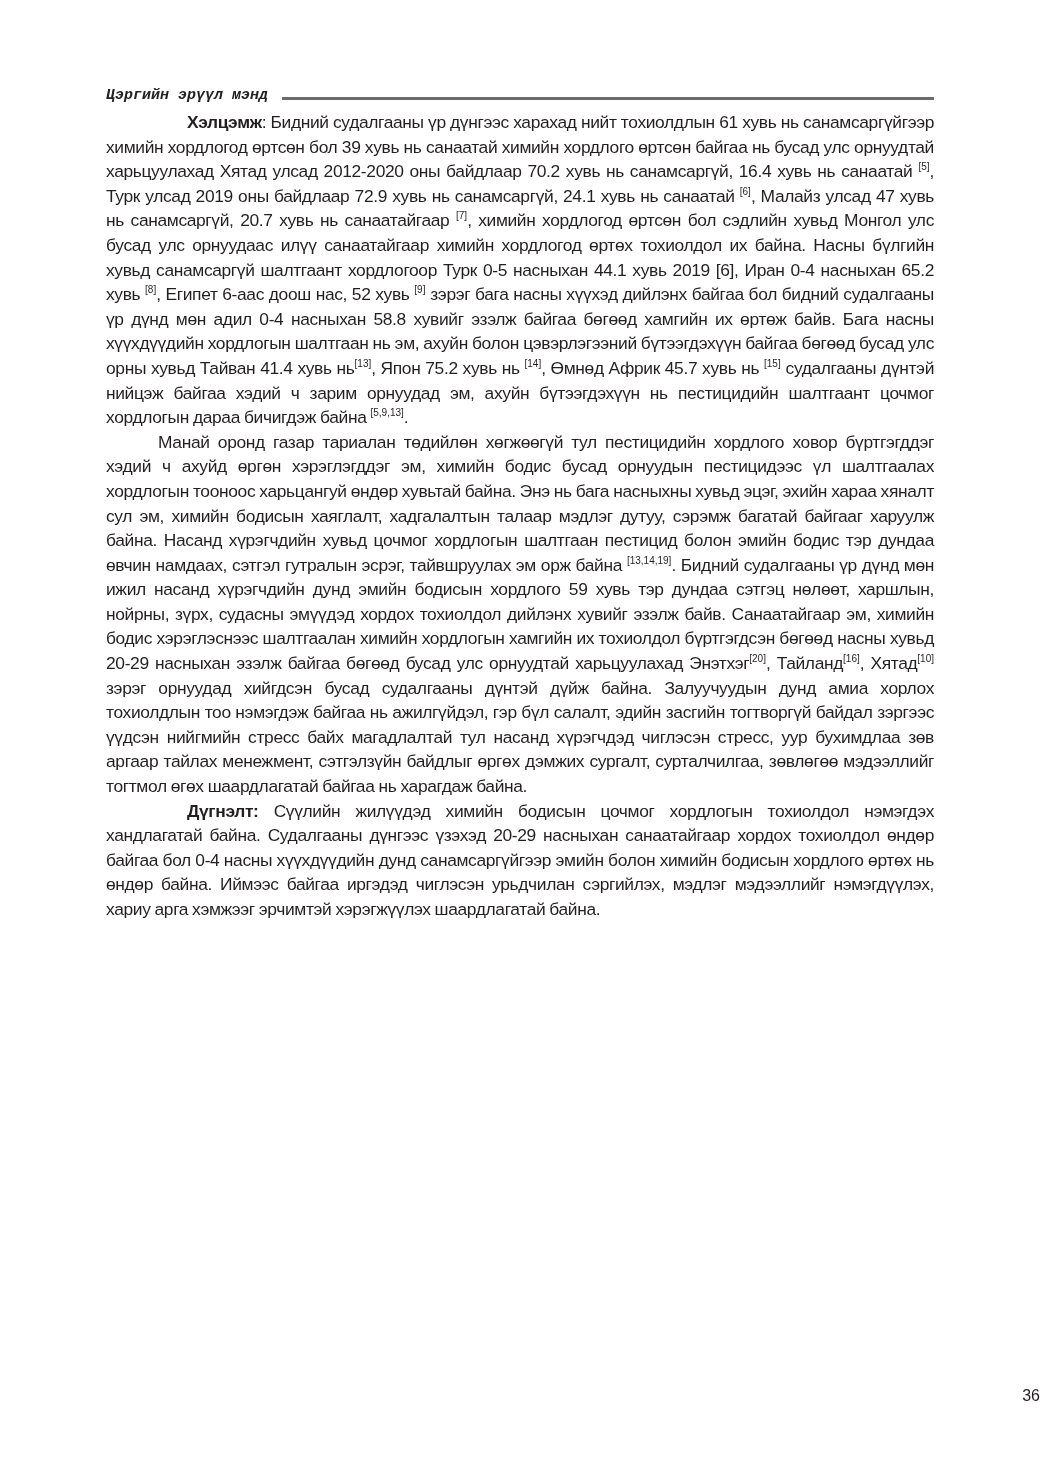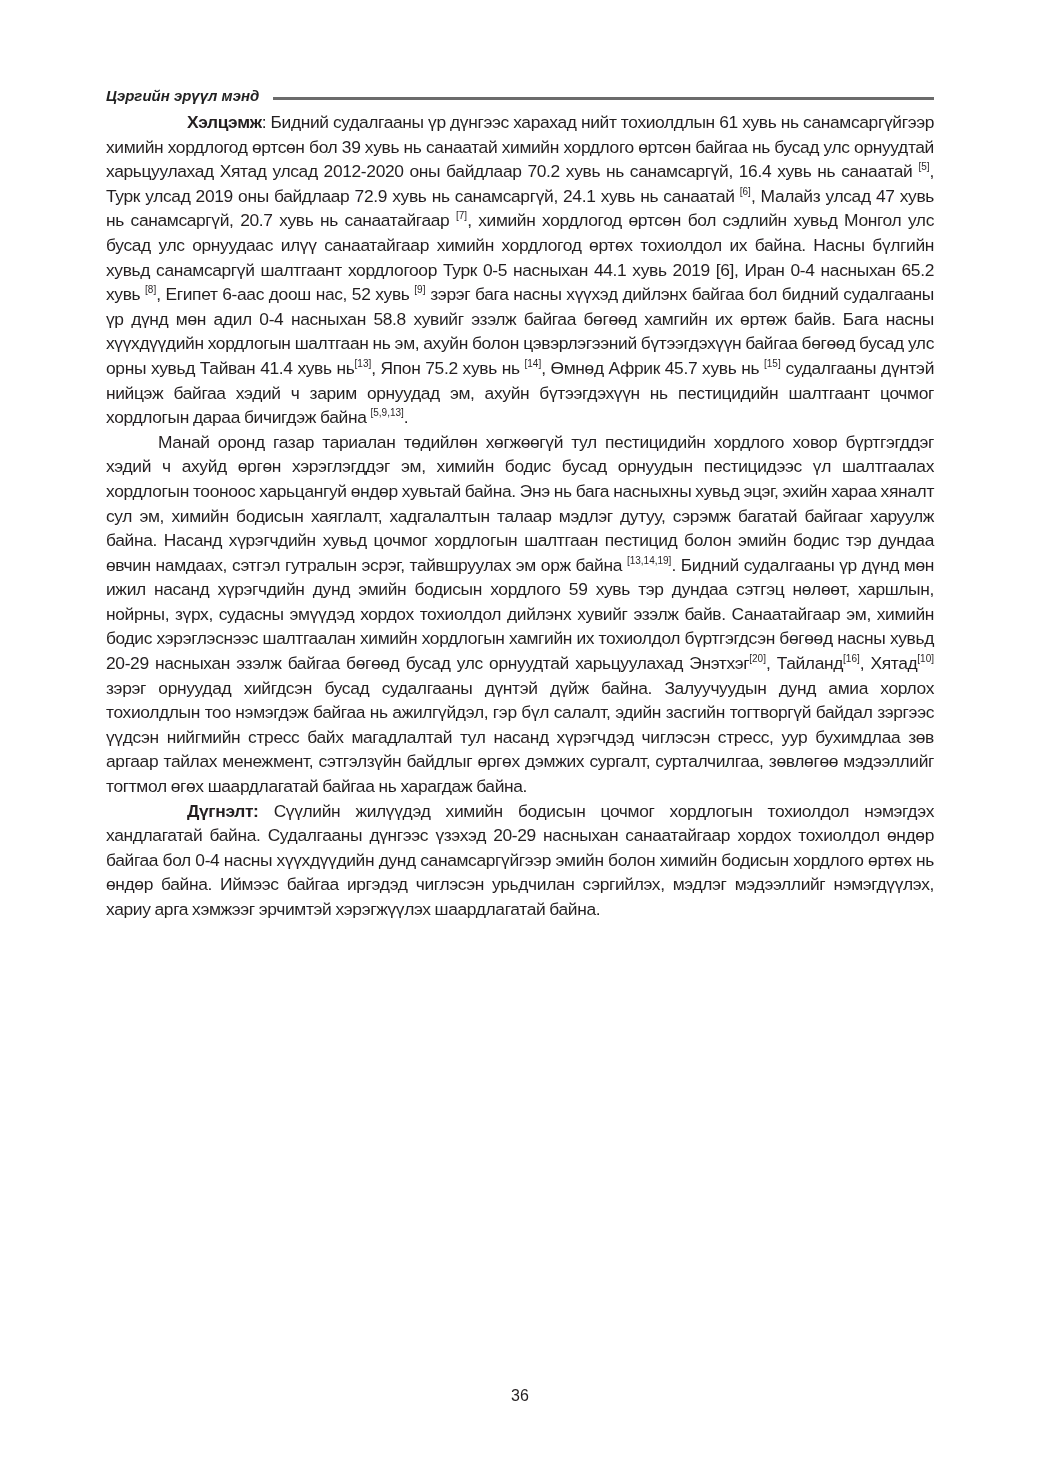--- a/index.html
+++ b/index.html
@@ -18,21 +18,21 @@
       left: 106px;
       top: 82px;
       width: 828px;
     }
     .running-header {
       display: flex;
       align-items: center;
       height: 26px;
     }
     .running-title {
-      font-family: Liberation Sans, sans-serif;
+      font-family: Liberation Mono, monospace;
       font-style: italic;
       font-weight: bold;
       font-size: 15px;
       color: #222222;
       white-space: nowrap;
     }
     .header-rule {
       flex: 1;
       height: 3px;
       background: #6b6b6b;
@@ -61,21 +61,21 @@
       font-size: 10px;
       line-height: 0;
       vertical-align: 7px;
       letter-spacing: 0;
     }
     .page-number {
       position: absolute;
       left: 0;
       width: 1040px;
       top: 1387px;
-      text-align: center;
+      text-align: right;
       font-family: "Liberation Sans", sans-serif;
       font-size: 16px;
       color: #231f20;
     }
   </style>
 </head>
 <body>
 
 <div class="page">
   <div class="running-header">

